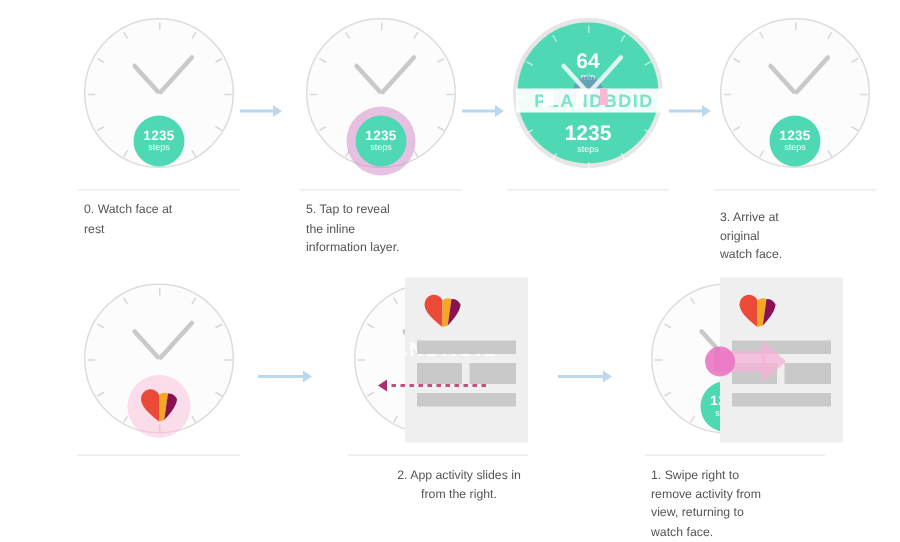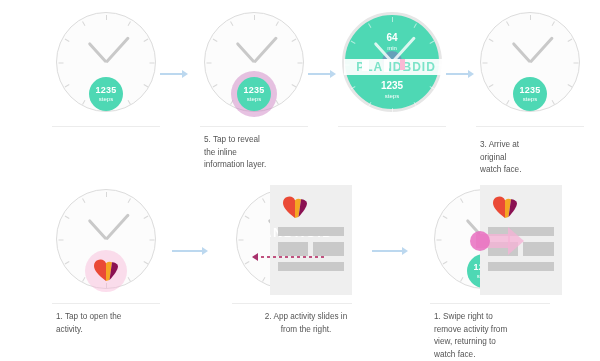--- a/index.html
+++ b/index.html
@@ -59,21 +59,21 @@
   }
   .badge .num{font-size:9px;font-weight:bold;letter-spacing:.2px;}
   .badge .lbl{font-size:6px;margin-top:1.5px;}
   .badge.halo{box-shadow:0 0 0 6px rgba(201,120,190,.45);}
 
   
   .readout{
     position:absolute;left:0;width:100%;
     text-align:center;color:#ffffff;line-height:1;
   }
-  .readout .num{font-size:10px;font-weight:bold;}
+  .readout .num{font-size:14px;font-weight:bold;}
   .readout .lbl{font-size:6px;margin-top:2px;}
   .readout.top{top:18px;}
   .readout.bottom{top:66px;}
 
   
   .banner{
     position:absolute;left:-1px;top:44px;
     width:104px;height:16px;
     background:rgba(255,255,255,.92);
     overflow:hidden;
@@ -178,20 +178,22 @@
             </div>
           <div class="hand hour"></div>
           <div class="hand minute"></div>
           <div class="badge">
             <span class="num">1235</span>
             <span class="lbl">steps</span>
           </div>
         </div>
       </div>
       <div class="rule" style="left:6px;top:118px;width:108px;"></div>
+      <div class="caption" style="left:10px;top:126px;width:110px;">0.  Watch face at
+rest</div>
     </div>
 
     <div class="conn" style="left:160px;top:62px;">
       <div class="cshaft" style="width:22px;"></div>
         <div class="chead"></div>
     </div>
 
     <div class="step" style="left:194px;">
       <div class="stage">
         <div class="watch flat">
@@ -329,22 +331,20 @@
           <div class="heart onwatch">
             <svg viewBox="0 0 26 24" width="26" height="24" aria-hidden="true">
               <path d="M13 23 C5 17 1 12 1 8 A6.3 6.3 0 0 1 13 5.2 Z" fill="#ea4a36"></path>
               <path d="M13 5.2 A6.3 6.3 0 0 1 19 4.3 L16.5 22 L13 23 Z" fill="#f5a623"></path>
               <path d="M19 4.3 A6.3 6.3 0 0 1 25 8 C25 12 21 17 16.5 22 Z" fill="#8a1152"></path>
             </svg>
           </div>
         </div>
       </div>
       <div class="rule" style="left:6px;top:118px;width:108px;"></div>
-      <div class="caption" style="left:10px;top:126px;width:118px;">1.  Tap to open the
-activity.</div>
     </div>
 
     <div class="conn" style="left:172px;top:62px;">
       <div class="cshaft" style="width:30px;"></div>
         <div class="chead"></div>
     </div>
 
     <div class="step" style="left:226px;">
       <div class="stage" style="width:130px;">
         <div class="watch flat">

